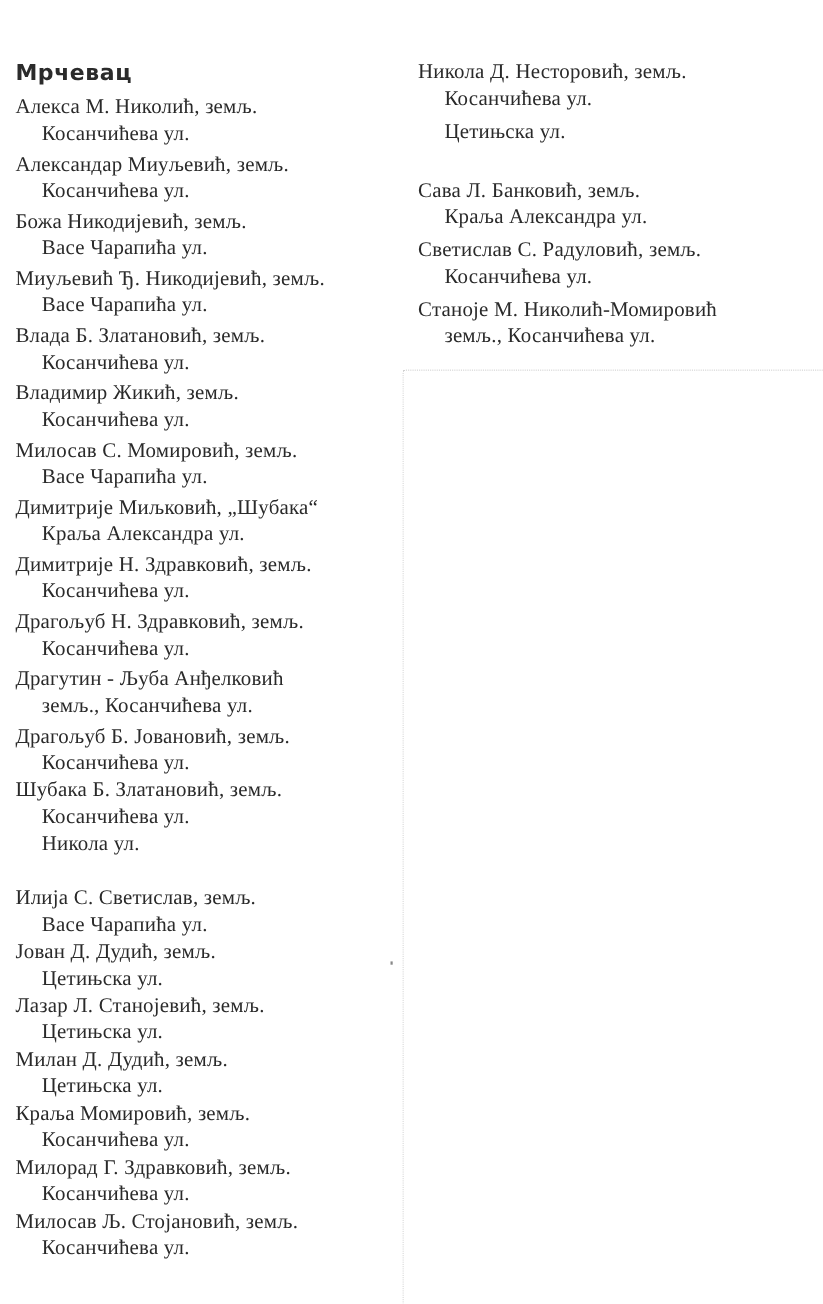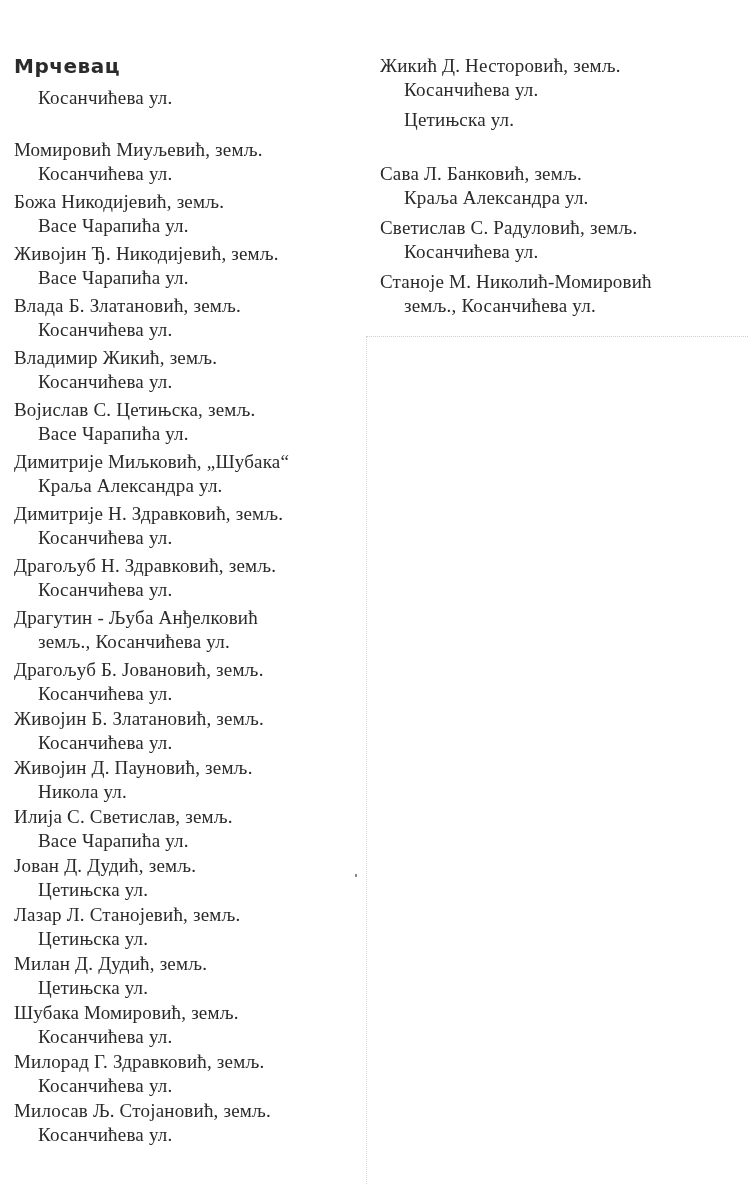--- a/index.html
+++ b/index.html
@@ -39,44 +39,45 @@
 </style>
 </head>
 <body>
 
 <div class="page">
 
   <div class="col-left">
     <div class="heading">Мрчевац</div>
 
     <div class="entry">
+        <div class="l1">Алекса М. Николић, земљ.</div>
         <div class="l2">Косанчићева ул.</div>
       </div>
     <div class="entry">
-        <div class="l1">Момировић Миуљевић, земљ.</div>
+        <div class="l1">Александар Миуљевић, земљ.</div>
         <div class="l2">Косанчићева ул.</div>
       </div>
     <div class="entry">
         <div class="l1">Божа Никодијевић, земљ.</div>
         <div class="l2">Васе Чарапића ул.</div>
       </div>
     <div class="entry">
-        <div class="l1">Живојин Ђ. Никодијевић, земљ.</div>
+        <div class="l1">Миуљевић Ђ. Никодијевић, земљ.</div>
         <div class="l2">Васе Чарапића ул.</div>
       </div>
     <div class="entry">
         <div class="l1">Влада Б. Златановић, земљ.</div>
         <div class="l2">Косанчићева ул.</div>
       </div>
     <div class="entry">
         <div class="l1">Владимир Жикић, земљ.</div>
         <div class="l2">Косанчићева ул.</div>
       </div>
     <div class="entry">
-        <div class="l1">Војислав С. Цетињска, земљ.</div>
+        <div class="l1">Милосав С. Момировић, земљ.</div>
         <div class="l2">Васе Чарапића ул.</div>
       </div>
     <div class="entry">
         <div class="l1">Димитрије Миљковић, „Шубака“</div>
         <div class="l2">Краља Александра ул.</div>
       </div>
     <div class="entry">
         <div class="l1">Димитрије Н. Здравковић, земљ.</div>
         <div class="l2">Косанчићева ул.</div>
       </div>
@@ -86,64 +87,63 @@
       </div>
     <div class="entry">
         <div class="l1">Драгутин - Љуба  Анђелковић</div>
         <div class="l2">земљ., Косанчићева ул.</div>
       </div>
     <div class="entry tight">
         <div class="l1">Драгољуб Б. Јовановић,  земљ.</div>
         <div class="l2">Косанчићева ул.</div>
       </div>
     <div class="entry tight">
-        <div class="l1">Живојин Б.  Златановић, земљ.</div>
+        <div class="l1">Шубака Б.  Златановић, земљ.</div>
         <div class="l2">Косанчићева ул.</div>
       </div>
     <div class="entry tight">
-        <div class="l1">Живојин Д. Пауновић, земљ.</div>
         <div class="l2">Никола ул.</div>
       </div>
     <div class="entry tight">
         <div class="l1">Илија С. Светислав, земљ.</div>
         <div class="l2">Васе Чарапића ул.</div>
       </div>
     <div class="entry tight">
         <div class="l1">Јован Д. Дудић,  земљ.</div>
         <div class="l2">Цетињска ул.</div>
       </div>
     <div class="entry tight">
         <div class="l1">Лазар Л. Станојевић, земљ.</div>
         <div class="l2">Цетињска ул.</div>
       </div>
     <div class="entry tight">
         <div class="l1">Милан Д. Дудић, земљ.</div>
         <div class="l2">Цетињска ул.</div>
       </div>
     <div class="entry tight">
-        <div class="l1">Шубака Момировић, земљ.</div>
+        <div class="l1">Краља Момировић, земљ.</div>
         <div class="l2">Косанчићева ул.</div>
       </div>
     <div class="entry tight">
         <div class="l1">Милорад Г. Здравковић,  земљ.</div>
         <div class="l2">Косанчићева ул.</div>
       </div>
     <div class="entry tight">
         <div class="l1">Милосав Љ. Стојановић,  земљ.</div>
         <div class="l2">Косанчићева ул.</div>
       </div>
   </div>
 
   <div class="vrule"></div>
   <div class="hrule"></div>
   <div class="speck" style="left:355px; top:828px;"></div>
 
   <div class="col-right">
     <div class="entry">
-        <div class="l1">Жикић Д. Несторовић, земљ.</div>
+        <div class="l1">Никола Д. Несторовић, земљ.</div>
         <div class="l2">Косанчићева ул.</div>
       </div>
     <div class="entry">
         <div class="l2">Цетињска ул.</div>
       </div>
     <div class="entry">
         <div class="l1">Сава Л. Банковић, земљ.</div>
         <div class="l2">Краља Александра ул.</div>
       </div>
     <div class="entry">

